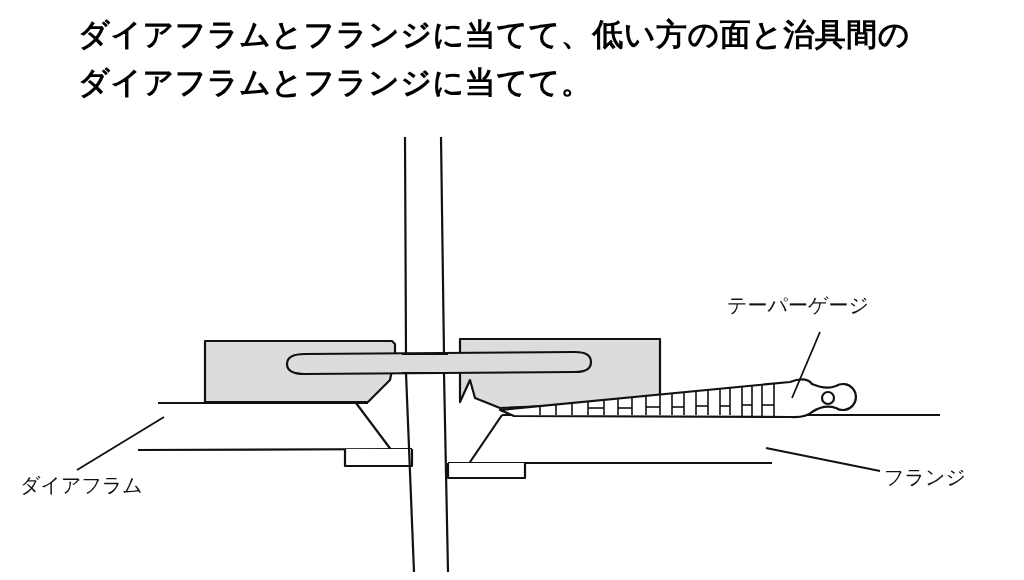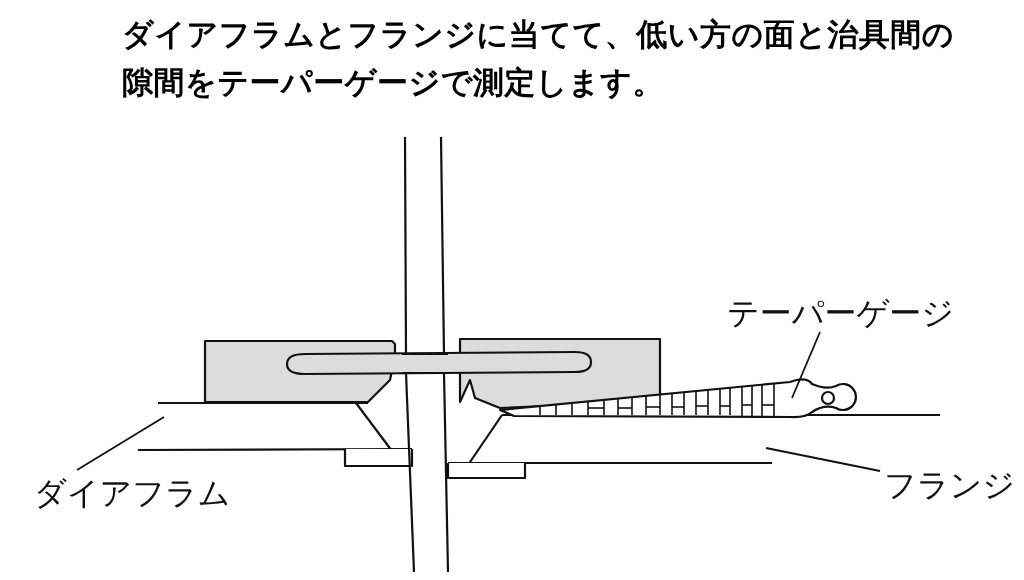--- a/index.html
+++ b/index.html
@@ -2,33 +2,33 @@
 <html><head>
 <meta charset="utf-8">
 <style>
   html, body { margin: 0; padding: 0; background: #ffffff; }
   body { width: 1024px; height: 580px; position: relative; overflow: hidden; }
   .title {
     position: absolute; left: 78px; top: 10px; width: 920px;
     font-family: "DejaVu Sans", sans-serif; font-weight: bold;
     font-size: 31px; line-height: 48px; color: #000; letter-spacing: 0.5px;
   }
-  .title div { white-space: nowrap; margin-left: 44px; }
+  .title div { white-space: nowrap; }
   svg.diagram { position: absolute; left: 0; top: 0; }
   .lbl {
     position: absolute; font-family: "DejaVu Sans", sans-serif;
-    font-size: 32px; color: #111; white-space: nowrap; font-weight: normal;
+    font-size: 20px; color: #111; white-space: nowrap; font-weight: normal;
   }
 </style>
 </head>
 <body>
 
 <div class="title">
   <div>ダイアフラムとフランジに当てて、低い方の面と治具間の</div>
-  <div>隙間をテーパーゲージで測定します。</div>
+  <div>ダイアフラムとフランジに当てて。</div>
 </div>
 
 <svg class="diagram" width="1024" height="580" viewBox="0 0 1024 580">
   <g stroke="#111" stroke-width="2.2" fill="none" stroke-linejoin="round">
 
     <path d="M205,402 L205,341 L392,341 L395,344 L395,355 L390,380 L368,402 Z" fill="#dcdcdc"></path>
 
     <path d="M460,402 L460,339 L660,339 L660,402 L628,403 L500,408 L475,398 L470,380 Z" fill="#dcdcdc"></path>
 
     <path d="M305,354 L575,352 Q591,352 591,362 Q591,372 575,372 L305,374 Q287,374 287,364 Q287,354 305,354 Z" fill="#dcdcdc"></path>
@@ -91,14 +91,14 @@
       </g>
     </g>
 
     <line x1="820" y1="332" x2="792" y2="398" stroke-width="1.8"></line>
     <line x1="164" y1="417" x2="77" y2="470" stroke-width="1.8"></line>
     <line x1="766" y1="448" x2="880" y2="471" stroke-width="1.8"></line>
   </g>
 </svg>
 
 <div class="lbl" style="left:727px; top:292px;">テーパーゲージ</div>
-<div class="lbl" style="left:34px; top:472px;">ダイアフラム</div>
+<div class="lbl" style="left:20px; top:472px;">ダイアフラム</div>
 <div class="lbl" style="left:884px; top:464px;">フランジ</div>
 
 </body></html>

